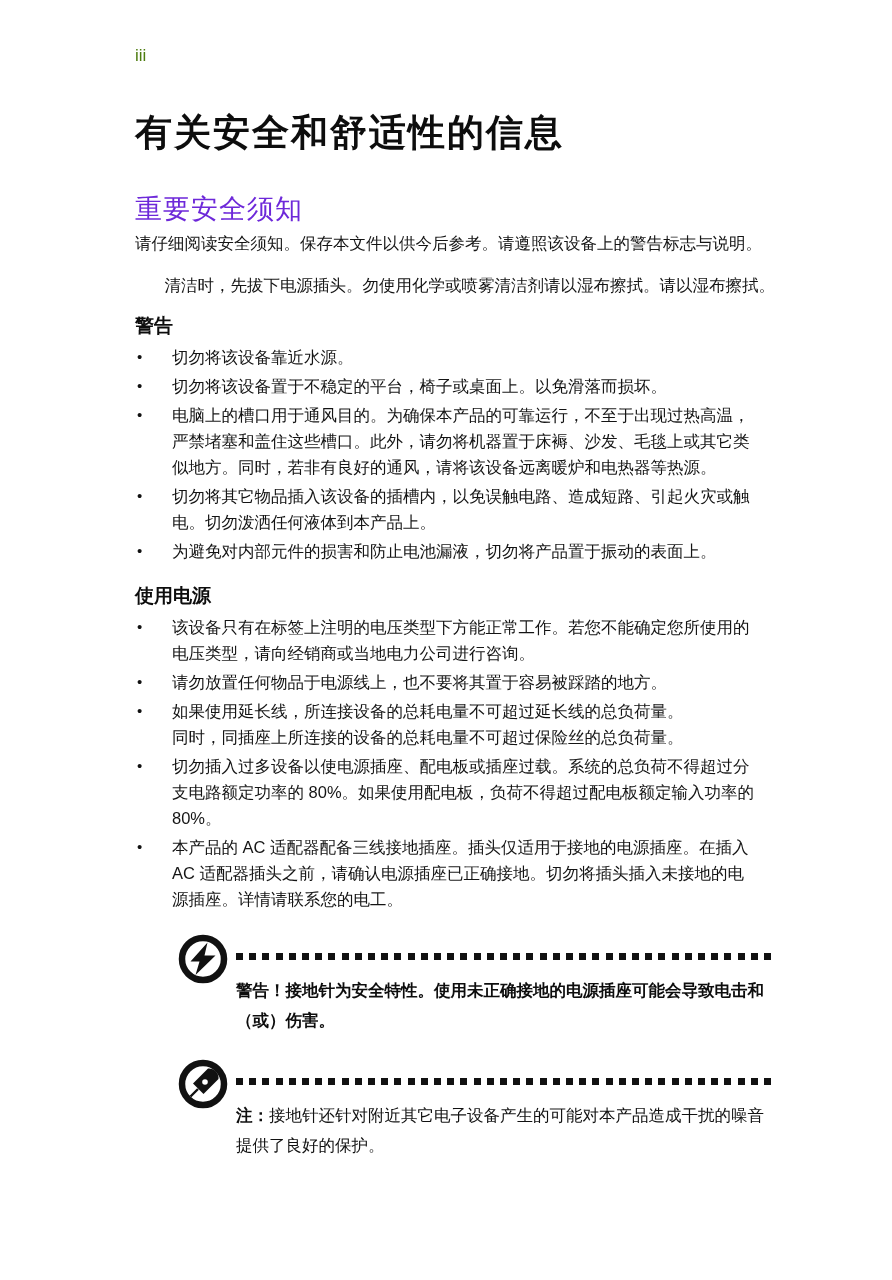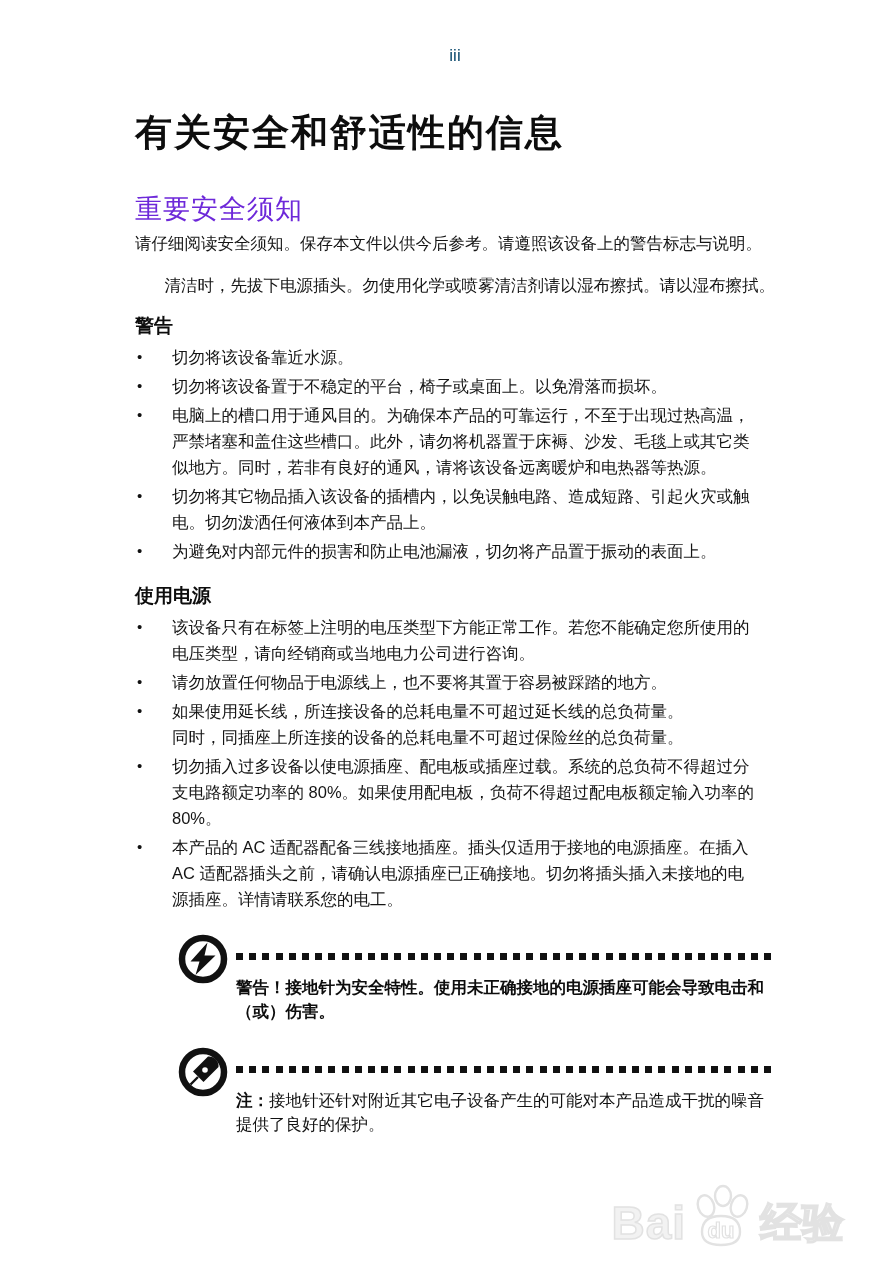--- a/index.html
+++ b/index.html
@@ -8,24 +8,24 @@
     width: 892px; height: 1280px;
     background: #ffffff;
     position: relative;
     overflow: hidden;
     font-family: "Liberation Sans", "DejaVu Sans", sans-serif;
     color: #111111;
   }
   .content { padding: 46px 117px 0 135px; }
 
   .page-number {
-    text-align: center;
+    text-align: left;
     font-size: 17px;
     line-height: 20px;
-    color: #0c4a6e;
+    color: #4d7c0f;
   }
 
   .doc-title {
     margin-top: 44px;
     font-size: 37px;
     line-height: 46px;
     font-weight: 600;
     letter-spacing: 2px;
     color: #0d0d0d;
   }
@@ -91,21 +91,21 @@
   .callout-right { padding-top: 0; }
   .dash-line {
     margin-top: 19px;
     height: 7px;
     width: 540px;
     background: repeating-linear-gradient(to right, #111 0 7px, transparent 7px 13.2px);
   }
   .callout-text {
     margin-top: 15px;
     font-size: 16.5px;
-    line-height: 24px;
+    line-height: 30px;
     max-width: 545px;
   }
   .callout-text.bold { font-weight: 700; color: #0d0d0d; }
   .note-label { font-weight: 700; color: #0d0d0d; }
 
   
   .watermark {
     position: absolute;
     right: 48px;
     bottom: 34px;
@@ -220,27 +220,14 @@
       </svg>
       <div class="callout-right">
         <div class="dash-line"></div>
         <p class="callout-text"><span class="note-label">注：</span><span>接地针还针对附近其它电子设备产生的可能对本产品造成干扰的噪音提供了良好的保护。</span></p>
       </div>
     </div>
 
   </div>
 
   <div class="watermark">
-    <div class="wm-row">
-      <span class="wm-text wm-bai">Bai</span>
-      <svg class="wm-paw" width="66" height="66" viewBox="0 0 66 66">
-        <g fill="#ffffff" stroke="#e2e2e2" stroke-width="2.4">
-          <ellipse cx="18" cy="22" rx="8" ry="11" transform="rotate(-18 18 22)"></ellipse>
-          <ellipse cx="35" cy="12" rx="8" ry="10"></ellipse>
-          <ellipse cx="51" cy="22" rx="8" ry="11" transform="rotate(18 51 22)"></ellipse>
-          <path d="M14 48 q0 -16 19 -16 q19 0 19 16 q0 13 -19 13 q-19 0 -19 -13 z"></path>
-        </g>
-        <text x="33" y="54" text-anchor="middle" font-size="22" font-weight="bold" fill="#ffffff" stroke="#e2e2e2" stroke-width="1.2" font-family="Liberation Sans, sans-serif">du</text>
-      </svg>
-      <span class="wm-text wm-cn">经验</span>
-    </div>
   </div>
 </div>
 
 </body></html>

